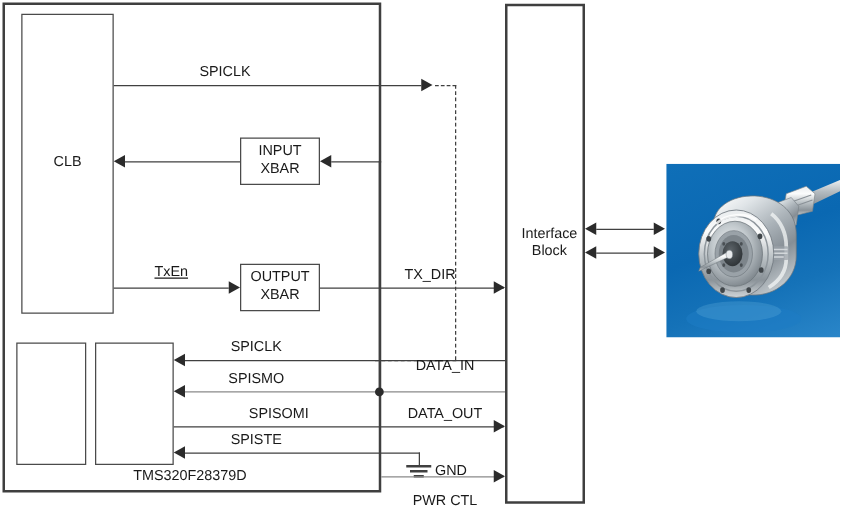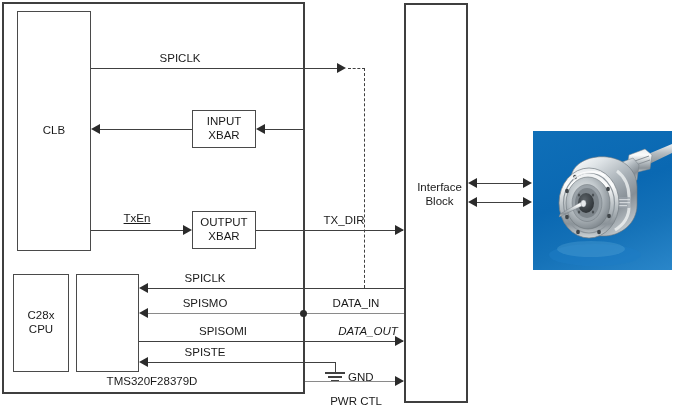--- a/index.html
+++ b/index.html
@@ -105,22 +105,20 @@
 
   <div class="box" style="left:192px;top:110px;width:64px;height:38px;"></div>
   <div class="boxlabel" style="left:192px;width:64px;top:115px;">INPUT
 XBAR</div>
 
   <div class="box" style="left:192px;top:211px;width:64px;height:38px;"></div>
   <div class="boxlabel" style="left:192px;width:64px;top:216px;">OUTPUT
 XBAR</div>
 
   <div class="box" style="left:13px;top:274px;width:56px;height:98px;"></div>
-  <div class="boxlabel" style="left:13px;width:56px;top:309px;">C28x
-CPU</div>
 
   <div class="box" style="left:76px;top:274px;width:63px;height:98px;"></div>
 
   <div class="lbl c" style="left:152px;top:375px;">TMS320F28379D</div>
 
   <div class="box thick" style="left:404px;top:3px;width:64px;height:400px;"></div>
   <div class="boxlabel" style="left:404px;width:71px;top:181px;">Interface
 Block</div>
 
   <div class="hline" style="left:91px;top:68px;width:246px;"></div>
@@ -147,26 +145,26 @@
   <div class="lbl c" style="left:344px;top:214px;">TX_DIR</div>
 
   <div class="hline" style="left:148px;top:288px;width:256px;"></div>
   <div class="arrow left" style="left:139px;top:283px;"></div>
   <div class="lbl c" style="left:205px;top:272px;">SPICLK</div>
 
   <div class="hline light" style="left:148px;top:313px;width:256px;"></div>
   <div class="arrow left" style="left:139px;top:308px;"></div>
   <div class="dot" style="left:300px;top:310px;"></div>
   <div class="lbl c" style="left:205px;top:297px;">SPISMO</div>
-  <div class="lbl c" style="left:356px;top:297px;">DATA_IN</div>
+  <div class="lbl c" style="left:356px;top:287px;">DATA_IN</div>
 
   <div class="hline" style="left:139px;top:341px;width:264px;"></div>
   <div class="arrow right" style="left:395px;top:336px;"></div>
   <div class="lbl c" style="left:223px;top:325px;">SPISOMI</div>
-  <div class="lbl c" style="left:368px;top:325px;font-style:italic;">DATA_OUT</div>
+  <div class="lbl c" style="left:356px;top:325px;">DATA_OUT</div>
 
   <div class="hline" style="left:148px;top:362px;width:188px;"></div>
   <div class="arrow left" style="left:139px;top:357px;"></div>
   <div class="lbl c" style="left:205px;top:346px;">SPISTE</div>
   <div class="vline" style="left:335px;top:362px;height:11px;"></div>
 
   <div class="gnd" style="left:325px;top:372px;width:20px;height:10px;">
     <i style="left:0px;  top:0px; width:20px;"></i>
     <i style="left:3px;  top:4px; width:14px;"></i>
     <i style="left:6px;  top:8px; width:8px;"></i>

